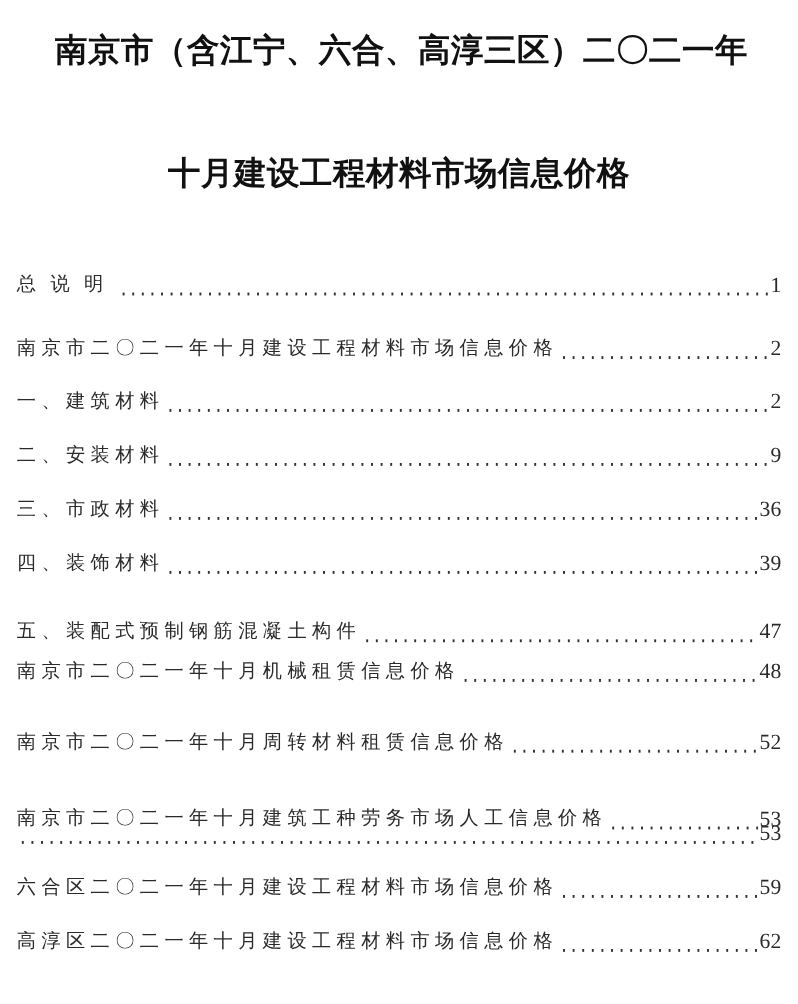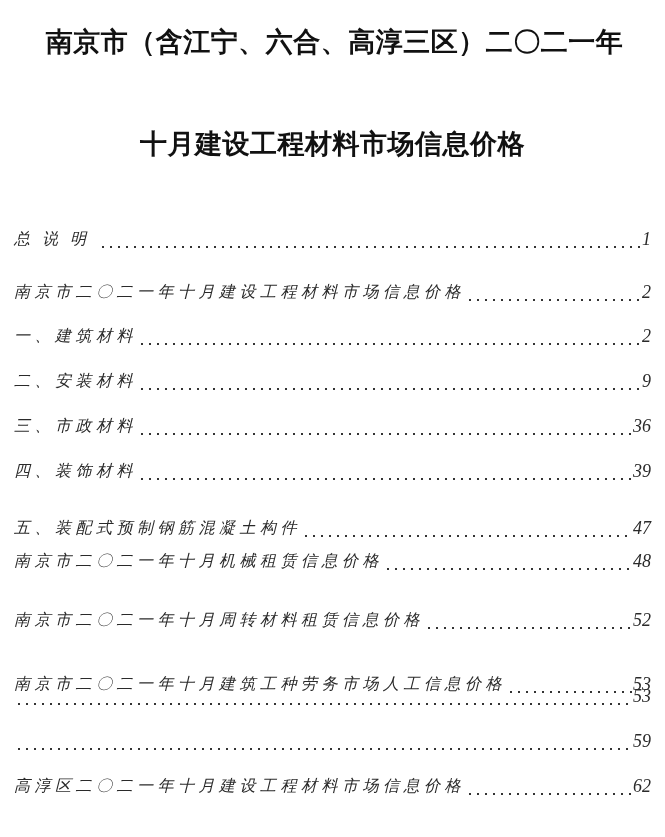--- a/index.html
+++ b/index.html
@@ -34,26 +34,25 @@
       left: 14px;
       width: 637px;
       top: 0;
     }
     .toc-row {
       position: absolute;
       left: 0;
       width: 637px;
       height: 26px;
       display: flex;
-      align-items: center;
+      align-items: flex-start;
       font-family: "DejaVu Serif", serif;
       font-size: 16px;
       color: #2a2a2a;
       white-space: nowrap;
-      font-style: italic;
     }
     .toc-label {
       flex: 0 0 auto;
       letter-spacing: 4.5px;
       line-height: 22px;
     }
     .toc-label.wide { letter-spacing: 12px; }
     .toc-dots {
       flex: 1 1 auto;
       height: 22px;
@@ -138,20 +137,21 @@
     <span class="toc-dots"></span>
     <span class="toc-page">53</span>
   </div>
 
   <div class="toc-row" style="top:683px">
     <span class="toc-dots"></span>
     <span class="toc-page">53</span>
   </div>
 
   <div class="toc-row" style="top:728px">
+    <span class="toc-label">六合区二〇二一年十月建设工程材料市场信息价格</span>
     <span class="toc-dots"></span>
     <span class="toc-page">59</span>
   </div>
 
   <div class="toc-row" style="top:773px">
     <span class="toc-label">高淳区二〇二一年十月建设工程材料市场信息价格</span>
     <span class="toc-dots"></span>
     <span class="toc-page">62</span>
   </div>
 

